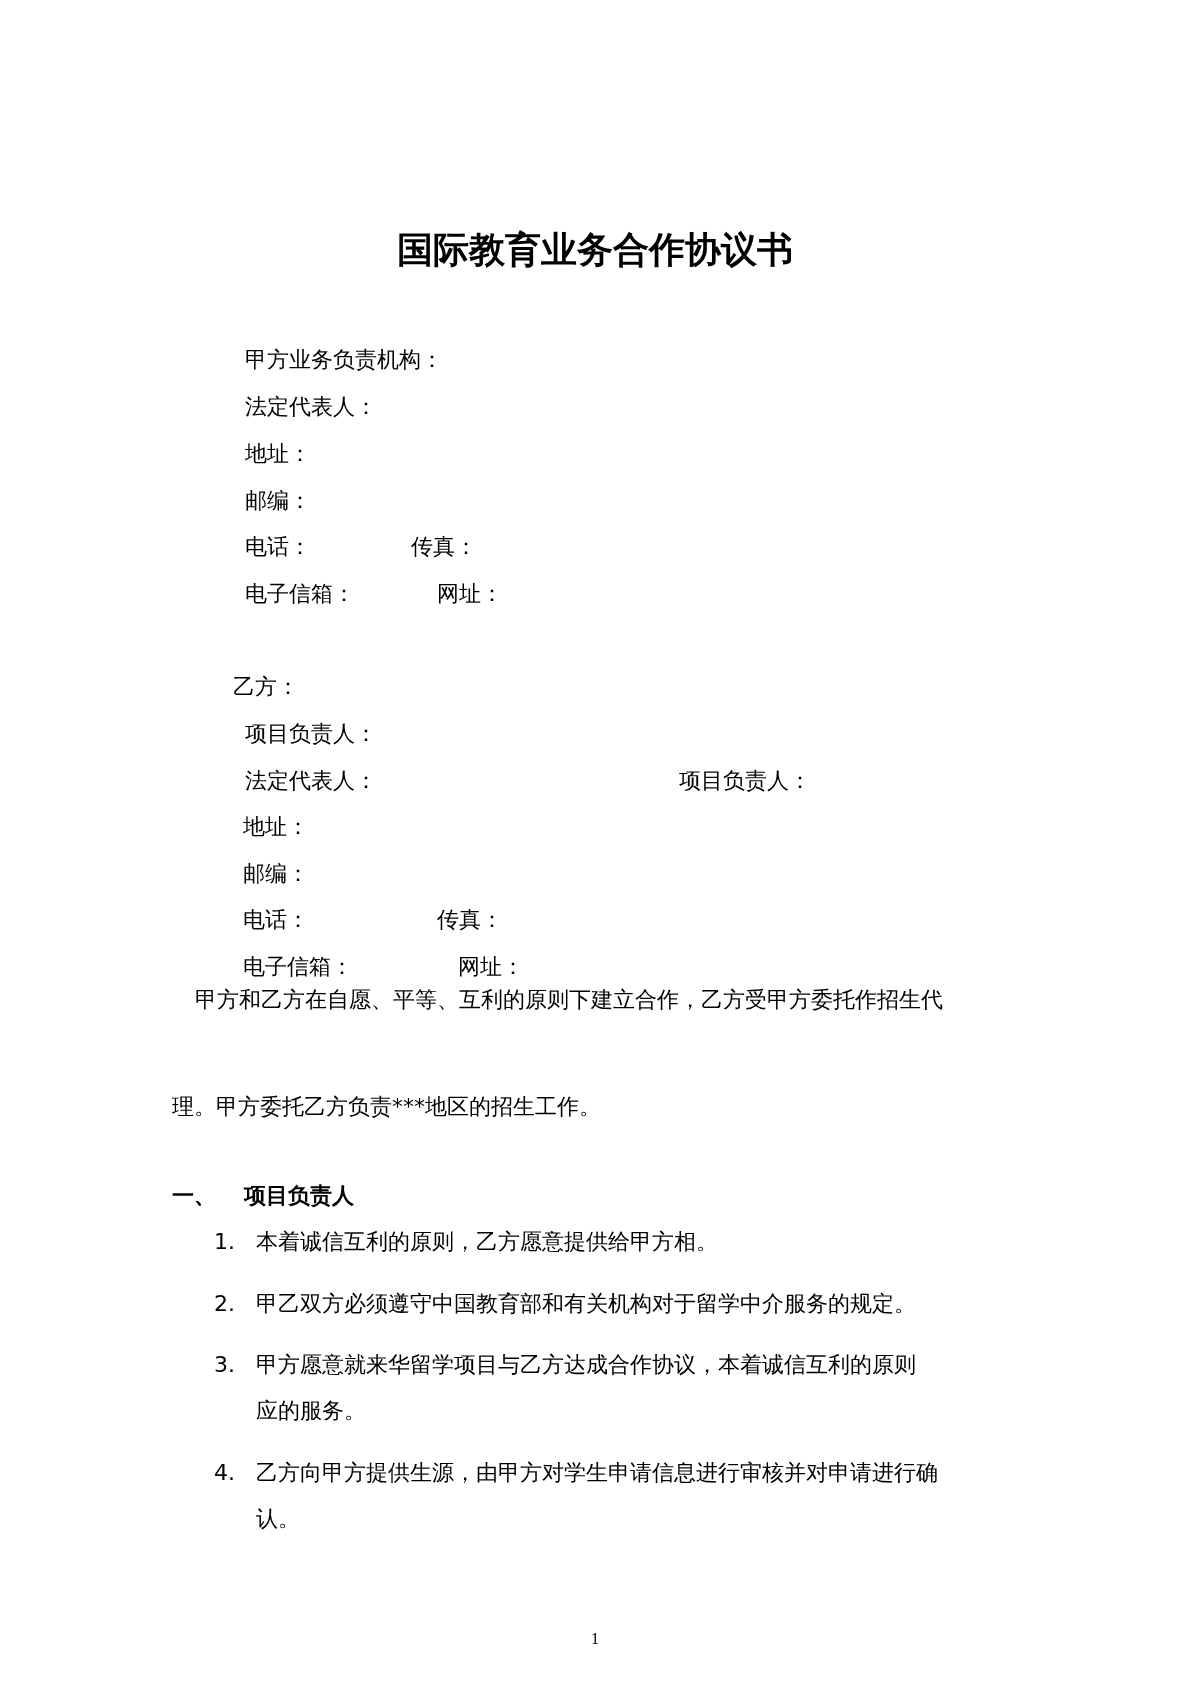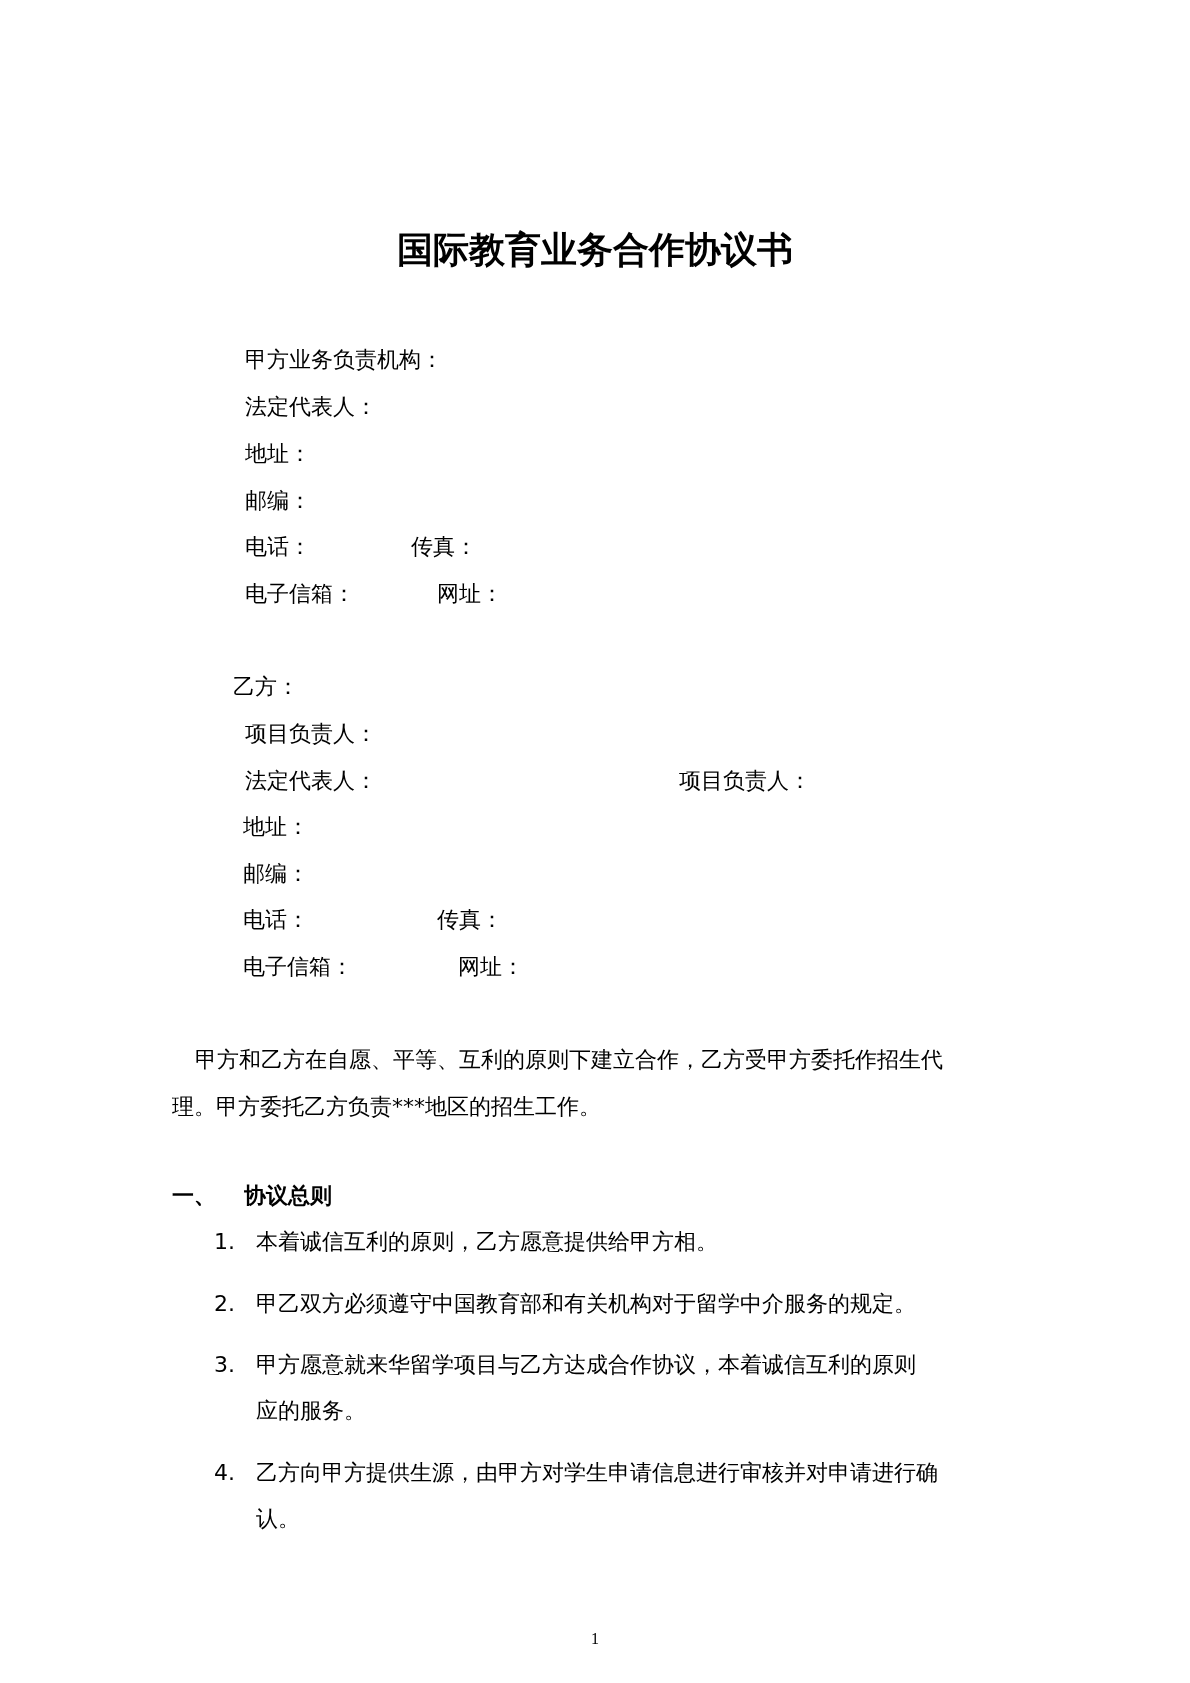--- a/index.html
+++ b/index.html
@@ -36,27 +36,27 @@
     <div class="abs line" style="left:679px;top:767px">项目负责人：</div>
     <div class="abs line" style="left:243px;top:813px">地址：</div>
     <div class="abs line" style="left:243px;top:860px">邮编：</div>
     <div class="abs line" style="left:243px;top:906px">电话：</div>
     <div class="abs line" style="left:437px;top:906px">传真：</div>
     <div class="abs line" style="left:243px;top:953px">电子信箱：</div>
     <div class="abs line" style="left:458px;top:953px">网址：</div>
   </div>
 
   <div>
-    <div class="abs line" style="left:195px;top:1046px">甲方和乙方在自愿、平等、互利的原则下建立合作，乙方受甲方委托作招生代</div>
+    <div class="abs line" style="left:195px;top:986px">甲方和乙方在自愿、平等、互利的原则下建立合作，乙方受甲方委托作招生代</div>
     <div class="abs line" style="left:172px;top:1093px">理。甲方委托乙方负责***地区的招生工作。</div>
   </div>
 
   <div>
     <div class="abs h1" style="left:172px;top:1182px">一、</div>
-    <div class="abs h1" style="left:244px;top:1182px">协议总则</div>
+    <div class="abs h1" style="left:244px;top:1182px">项目负责人</div>
 
     <div class="abs line" style="left:214px;top:1228px">1.</div>
     <div class="abs line" style="left:256px;top:1228px">本着诚信互利的原则，乙方愿意提供给甲方相。</div>
 
     <div class="abs line" style="left:214px;top:1290px">2.</div>
     <div class="abs line" style="left:256px;top:1290px">甲乙双方必须遵守中国教育部和有关机构对于留学中介服务的规定。</div>
 
     <div class="abs line" style="left:214px;top:1351px">3.</div>
     <div class="abs line" style="left:256px;top:1351px">甲方愿意就来华留学项目与乙方达成合作协议，本着诚信互利的原则</div>
     <div class="abs line" style="left:256px;top:1397px">应的服务。</div>

